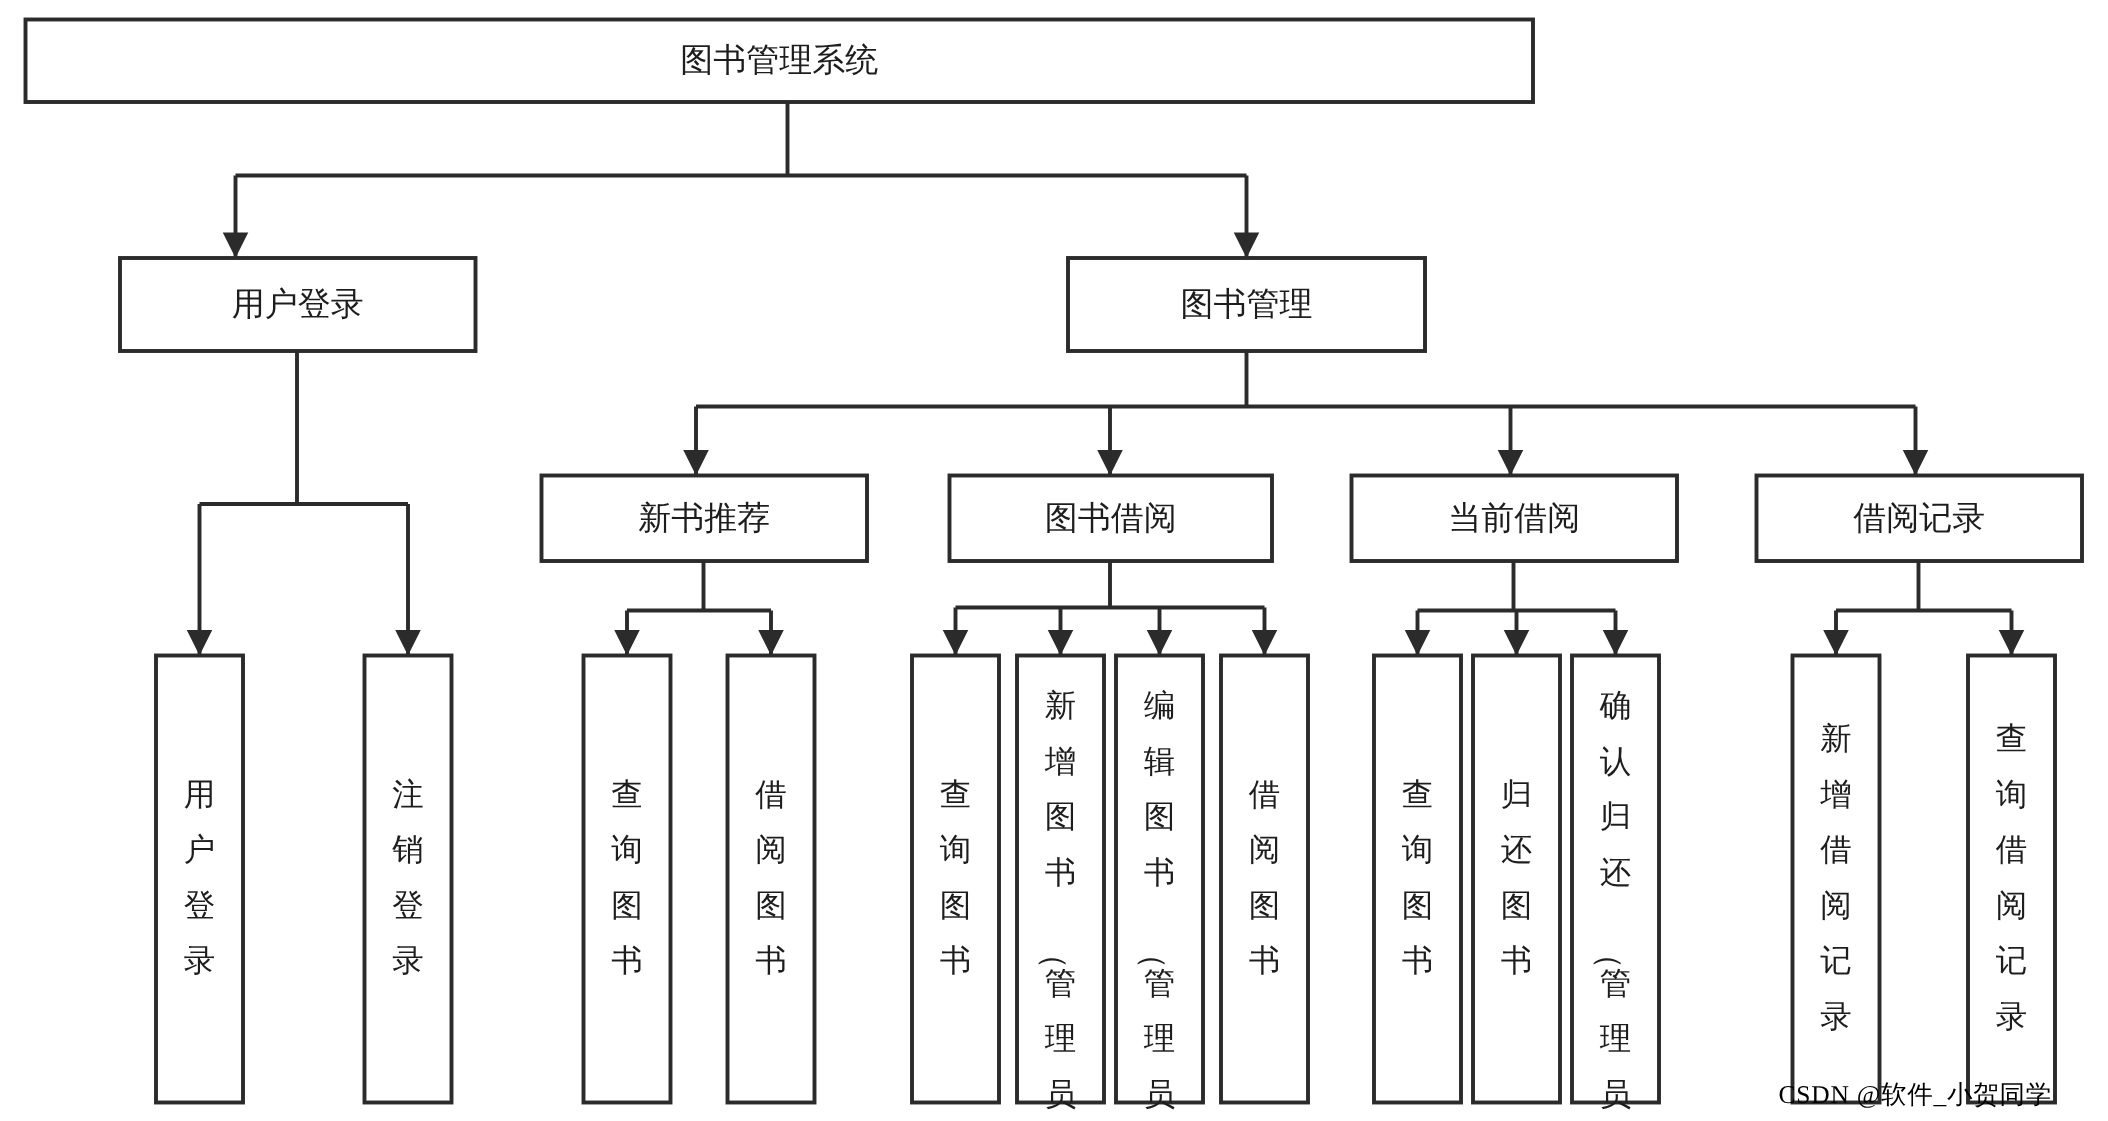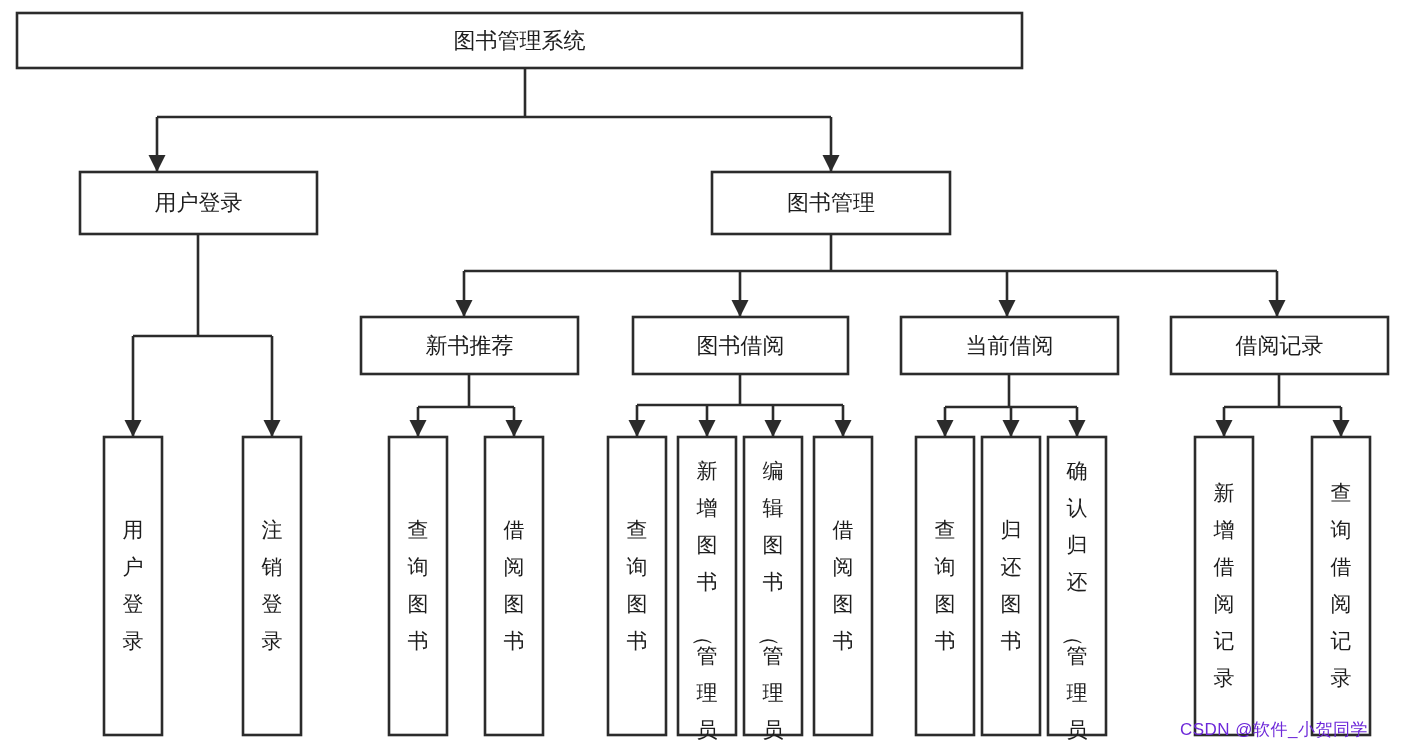--- a/index.html
+++ b/index.html
@@ -50,23 +50,23 @@
     text-anchor: middle;
     dominant-baseline: middle;
   }
   .node-label.vertical-label {
     font-size: 21px;
   }
   .watermark-text {
     position: absolute;
     right: 8px;
     bottom: 6px;
-    font-family: Liberation Sans, sans-serif;
+    font-family: Liberation Serif, serif;
     font-size: 17px;
-    color: #6d28d9;
+    color: #000000;
     white-space: nowrap;
     letter-spacing: 0.5px;
     pointer-events: none;
   }
 </style>
 </head>
 <body>
 
 <div id="diagram-root">
   <svg id="tree-svg" viewBox="0 0 1405 747" xmlns="http://www.w3.org/2000/svg">

